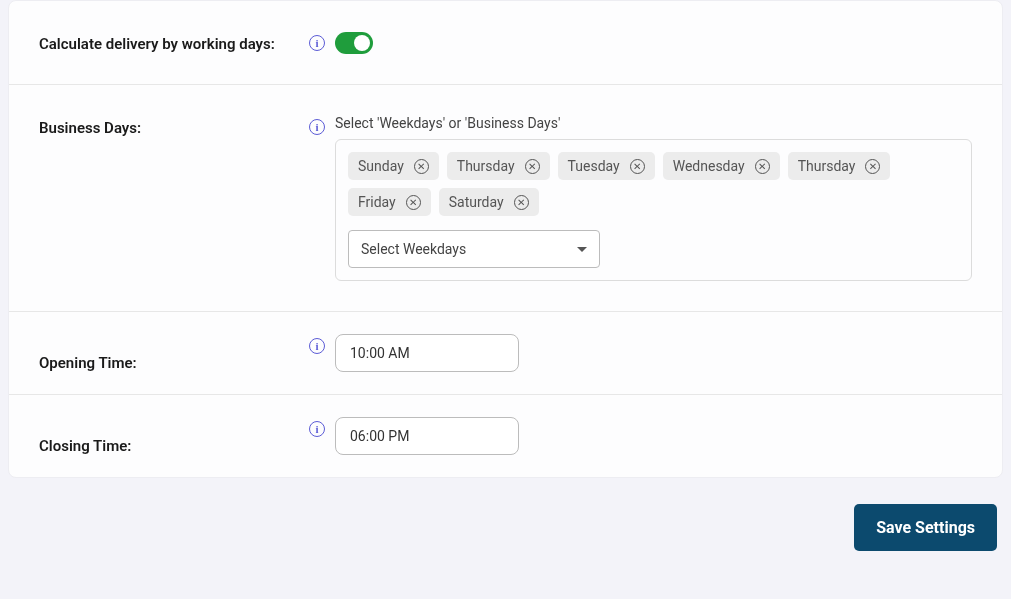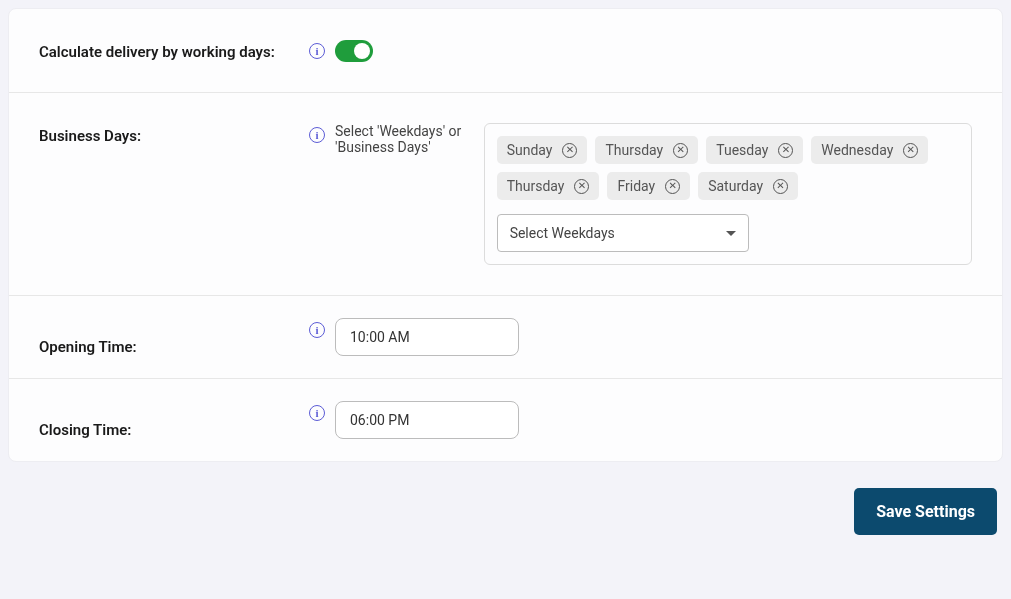--- a/index.html
+++ b/index.html
@@ -12,21 +12,21 @@
       background: #f3f3f9;
       width: 1011px;
       height: 599px;
       overflow: hidden;
       padding: 0;
     }
     .panel {
       background: #fdfdfe;
       border: 1px solid #ededf2;
       border-radius: 8px;
-      margin: 8px 8px 0 8px;
+      margin: 0 8px 0 8px;
       padding: 0;
     }
     .form-row {
       display: flex;
       padding: 30px 30px 30px 30px;
       border-bottom: 1px solid #e7e7e7;
     }
     .form-row.last {
       border-bottom: none;
     }
@@ -73,20 +73,21 @@
       width: 16px;
       height: 16px;
       background: #fff;
       border-radius: 50%;
       position: absolute;
       top: 3px;
       right: 3px;
     }
     .biz-wrapper {
       display: flex;
+      flex-direction: column;
       gap: 8px;
       flex: 1;
     }
     .helper-text {
       font-size: 14px;
       color: #444;
     }
     .days-container {
       border: 1px solid #dcdcdc;
       border-radius: 6px;
@@ -98,21 +99,21 @@
     .chips {
       display: flex;
       flex-wrap: wrap;
       gap: 8px;
     }
     .chip {
       background: #ececec;
       border-radius: 5px;
       padding: 6px 10px;
       display: inline-flex;
-      align-items: center;
+      align-items: flex-end;
       gap: 10px;
       font-size: 14px;
       color: #555;
     }
     .chip .remove-icon {
       width: 15px;
       height: 15px;
       border: 1.5px solid #555;
       border-radius: 50%;
       display: inline-flex;

